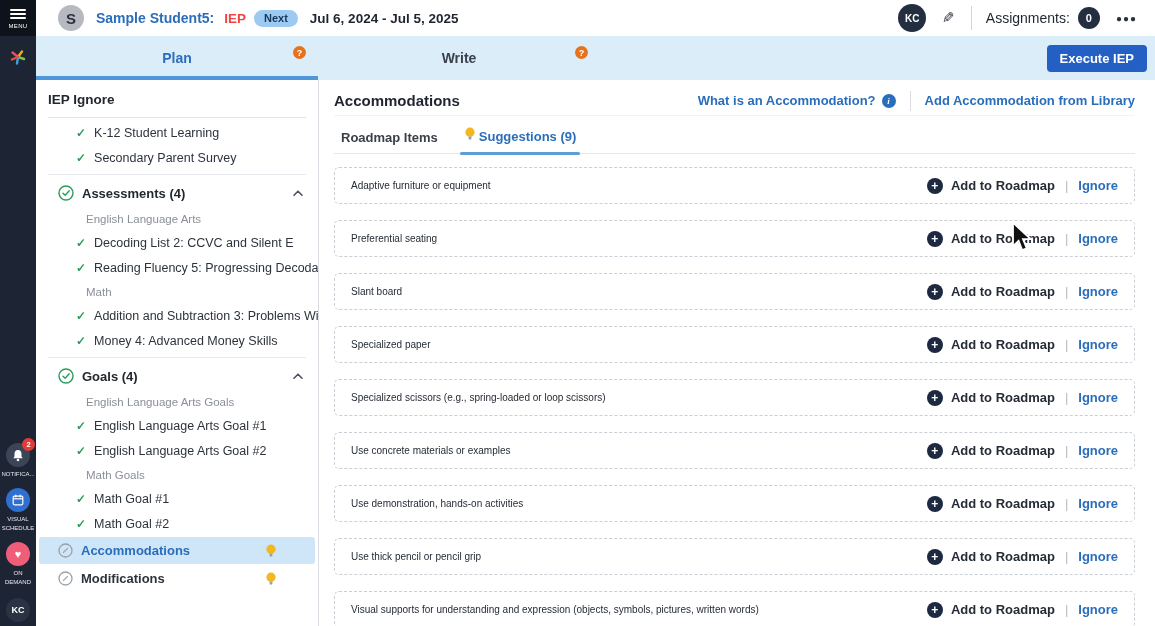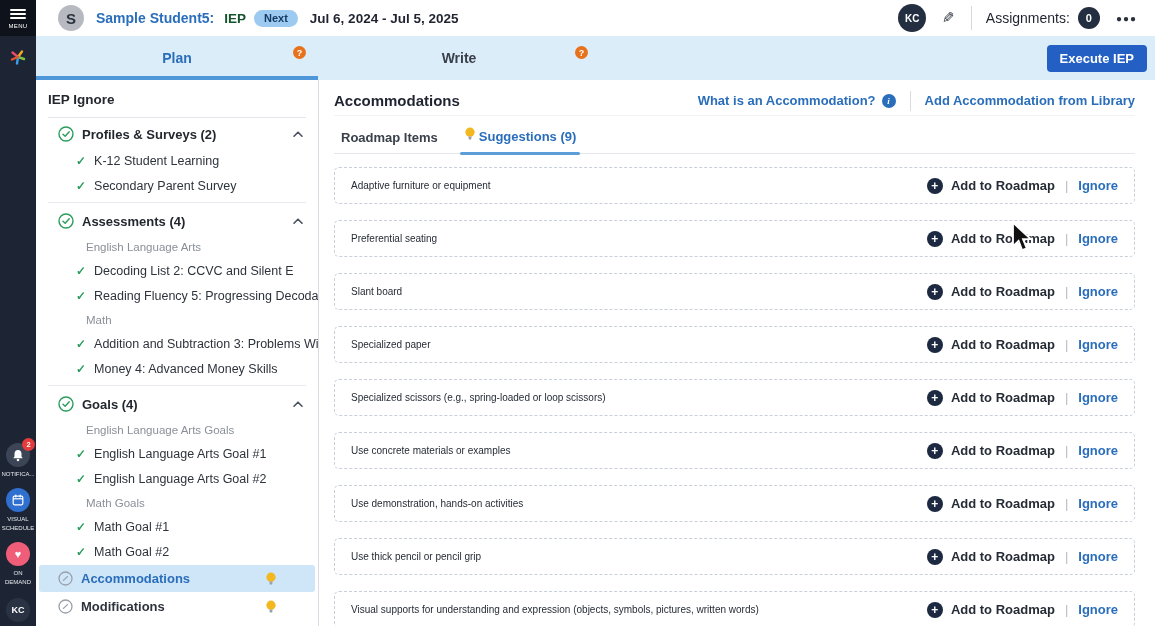--- a/index.html
+++ b/index.html
@@ -23,21 +23,21 @@
   .ab-circle.heart{ background:#ef5d78; color:#fff; font-size:11px; }
   .ab-badge { position:absolute; top:-5px; right:-5px; min-width:13px; height:13px; border-radius:7px; background:#e23b3b; color:#fff; font-size:7.5px; font-weight:bold; display:flex; align-items:center; justify-content:center; }
   .ab-label { font-size:6px; color:#e6e9ee; margin-top:3px; text-align:center; line-height:1.5; width:36px; overflow:hidden; white-space:nowrap; }
   .ab-label.wrap { white-space:normal; }
   .kc-bottom { width:24px; height:24px; border-radius:50%; background:#2a3344; color:#fff; font-size:9px; font-weight:bold; display:flex; align-items:center; justify-content:center; margin-top:11px; cursor:pointer; }
 
   
   .tophdr { position:absolute; left:36px; top:0; width:1119px; height:36px; background:#fff; display:flex; align-items:center; }
   .stu-avatar { width:26px; height:26px; border-radius:50%; background:#b6bac0; color:#2b313c; font-weight:bold; font-size:15px; display:flex; align-items:center; justify-content:center; margin-left:22px; }
   .stu-name { color:#2a6ebb; font-weight:600; font-size:14px; margin-left:12px; cursor:pointer; }
-  .doc-type { color:#14532d; font-weight:bold; font-size:13.5px; margin-left:10px; }
+  .doc-type { color:#ef4444; font-weight:bold; font-size:13.5px; margin-left:10px; }
   .next-pill { background:#9ccaf0; color:#173a63; font-size:11px; font-weight:600; border-radius:10px; padding:2.5px 10px; margin-left:8px; }
   .date-range { color:#1f2430; font-weight:bold; font-size:13.5px; margin-left:12px; }
   .hdr-right { margin-left:auto; display:flex; align-items:center; }
   .kc-avatar { width:28px; height:28px; border-radius:50%; background:#232e40; color:#fff; font-size:10px; font-weight:bold; display:flex; align-items:center; justify-content:center; cursor:pointer; }
   .pencil { font-size:15px; color:#2b313c; margin:0 16px; transform:scaleX(-1); cursor:pointer; }
   .hdr-divider { width:1px; height:24px; background:#d4d8de; }
   .assign-label { font-size:14px; color:#1f2430; margin-left:14px; }
   .zero-circle { width:22px; height:22px; border-radius:50%; background:#232e40; color:#fff; font-size:11px; font-weight:bold; display:flex; align-items:center; justify-content:center; margin-left:8px; cursor:pointer; }
   .more-dots { font-size:10px; font-weight:bold; color:#2b313c; margin:0 18px 0 16px; letter-spacing:1px; cursor:pointer; }
 
@@ -176,30 +176,20 @@
     <span class="q-badge">?</span>
   </div>
   <div class="plan-underline"></div>
   <button class="exec-btn">Execute IEP</button>
 </div>
 
 <div class="left-panel">
   <div class="lp-title">IEP Ignore</div>
   <hr class="lp-hr">
   <div id="tree">
-      <div class="t-section">
-        <svg width="16" height="16" viewBox="0 0 16 16">
-    <circle cx="8" cy="8" r="7" fill="none" stroke="#2a9d5c" stroke-width="1.4"></circle>
-    <path d="M5 8.2 L7.2 10.3 L11.2 5.8" fill="none" stroke="#2a9d5c" stroke-width="1.4" stroke-linecap="round" stroke-linejoin="round"></path>
-  </svg>
-        <span class="t-label">Profiles &amp; Surveys (2)</span>
-        <svg class="chev" width="12" height="8" viewBox="0 0 12 8">
-    <path d="M2 6.2 L6 2.2 L10 6.2" fill="none" stroke="#4a5160" stroke-width="1.6" stroke-linecap="round" stroke-linejoin="round"></path>
-  </svg>
-      </div>
       <div class="t-item">
         <span class="tick">✓</span>
         <span class="t-label">K-12 Student Learning</span>
       </div>
       <div class="t-item">
         <span class="tick">✓</span>
         <span class="t-label">Secondary Parent Survey</span>
       </div>
       <div class="t-div"></div>
       <div class="t-section">

